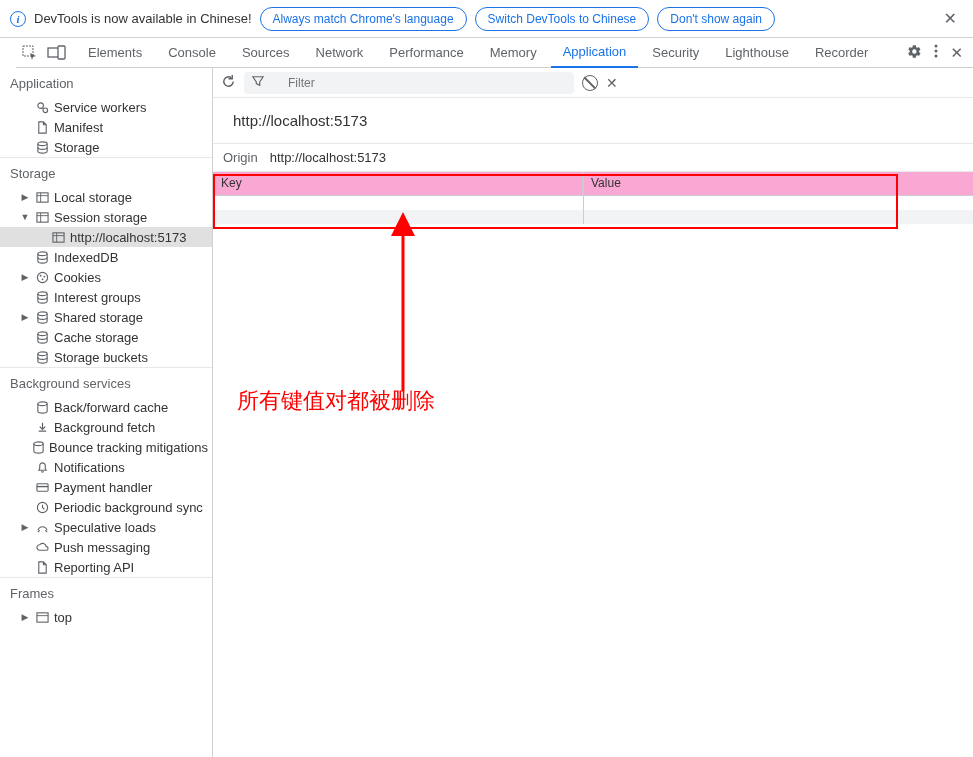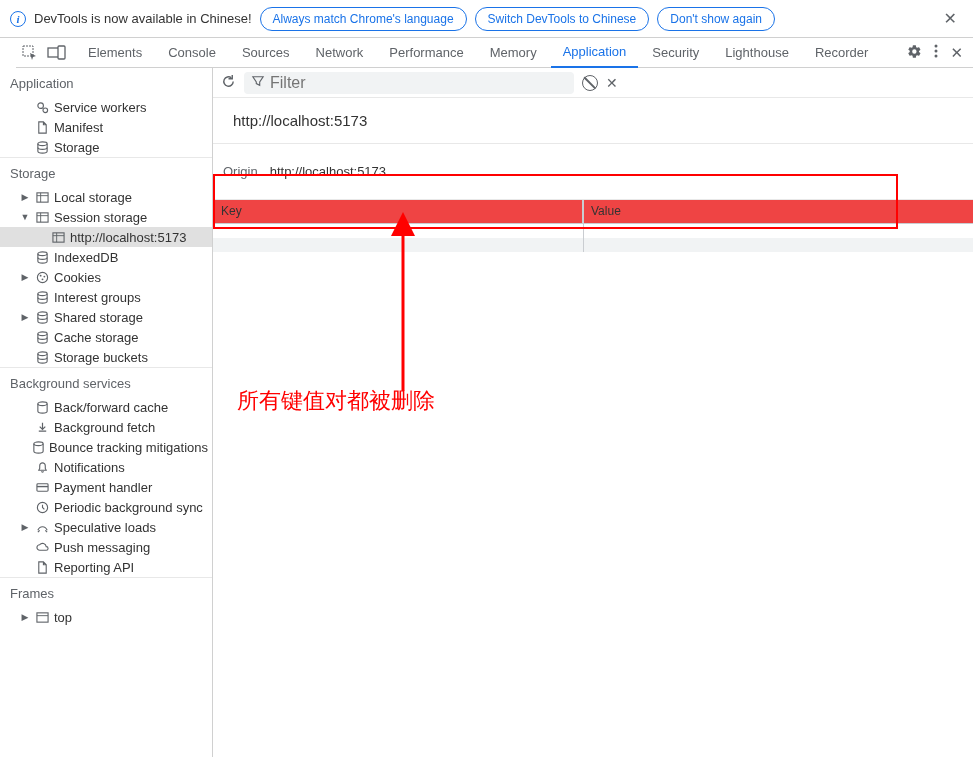--- a/index.html
+++ b/index.html
@@ -152,22 +152,22 @@
   border-radius: 4px;
   padding: 2px 8px;
   flex: 0 0 330px;
   height: 22px;
   color: #5f6368;
 }
 .filter-wrap input {
   border: none;
   background: transparent;
   outline: none;
-  font-size: 16px;
-  margin-left: 6px;
+  font-size: 12px;
+  margin-left: 24px;
   flex: 1;
   color: #0f172a;
 }
 .forbid-icon {
   width: 16px; height: 16px;
   border: 1.5px solid #5f6368;
   border-radius: 50%;
   position: relative;
 }
 .forbid-icon::after {
@@ -178,32 +178,32 @@
   top: 6.5px; left: -1px;
   transform: rotate(45deg);
 }
 .x-icon { color: #5f6368; font-size: 14px; cursor: pointer; }
 .content-title {
   font-size: 15px;
   padding: 14px 20px;
 }
 .origin-row {
   display: flex;
-  padding: 20px 10px;
+  padding: 6px 10px;
   font-size: 13px;
   border-top: 1px solid #e8e8e8;
   border-bottom: 1px solid #e8e8e8;
   gap: 12px;
   color: #333;
 }
 .origin-label { color: #5f6368; }
 .table-area { position: relative; }
 .table-header {
   display: flex;
-  background: #ef4444;
+  background: #f9a8d4;
   border-bottom: 1px solid #cacdd1;
   height: 24px;
 }
 .table-header .col {
   padding: 4px 8px;
   font-size: 12px;
   color: #333;
   border-right: 1px solid #cacdd1;
 }
 .col-key { width: 370px; }

